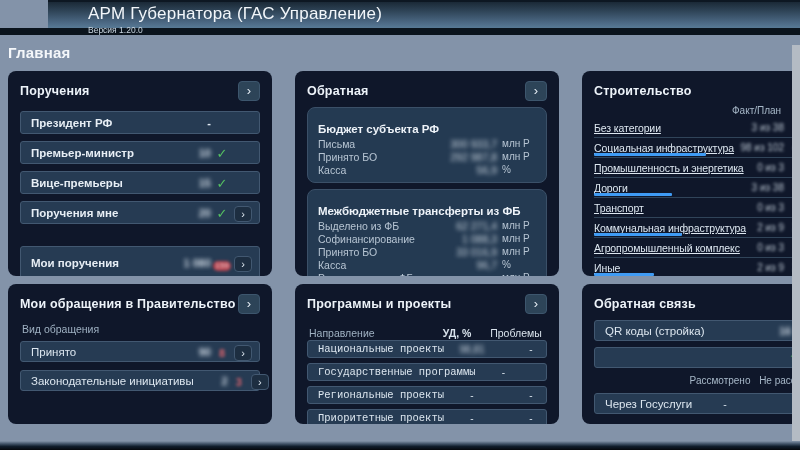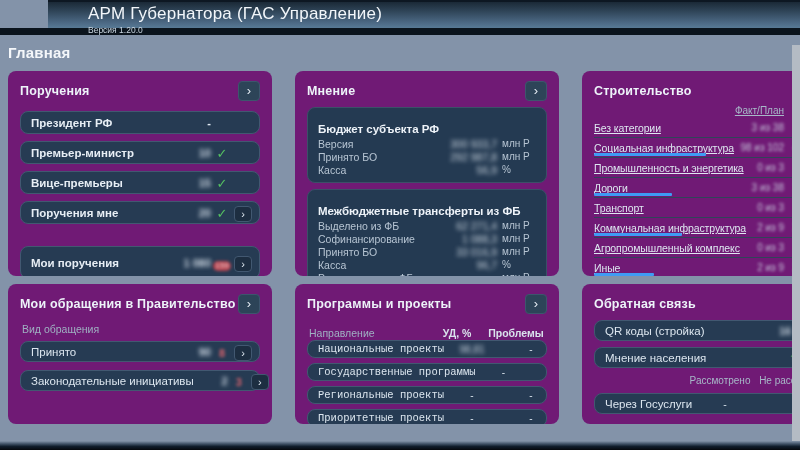--- a/index.html
+++ b/index.html
@@ -21,33 +21,33 @@
   .dark-strip{height:7px;background:#0b141d;}
   
   .content{padding:0 0 0 8px;}
   .page-title{color:#f4f7fa;font-size:15px;font-weight:700;margin:9px 0 10px 0;letter-spacing:.2px;}
   .grid{
     display:grid;grid-template-columns:264px 264px 1fr;
     grid-template-rows:205px 140px;column-gap:23px;row-gap:8px;
     margin-right:0;
   }
   .panel{
-    background:#701a75;border-radius:8px;padding:10px 12px;box-sizing:border-box;
+    background:#0f172a;border-radius:8px;padding:10px 12px;box-sizing:border-box;
     position:relative;overflow:hidden;
   }
   .panel-title{color:#edf3f9;font-size:12.5px;font-weight:700;letter-spacing:.2px;}
   .hdr{display:flex;align-items:center;justify-content:space-between;height:20px;}
   .hdr-btn{
     width:22px;height:20px;background:#2d4458;border:1px solid #3d566d;border-radius:4px;
     color:#e6edf4;font-size:13px;line-height:18px;text-align:center;box-sizing:border-box;cursor:pointer;
     flex:0 0 auto;
   }
   
   .box-row{
-    background:#263b53;border:1px solid #425871;border-radius:8px;
+    background:#263b53;border:1px solid #425871;border-radius:3px;
     display:flex;align-items:center;padding:0 6px 0 10px;box-sizing:border-box;
   }
   .row-label{color:#e7eef5;font-size:11.5px;font-weight:700;flex:1;white-space:nowrap;}
   .row-label.normal{font-weight:400;color:#dce6ef;}
   .val{color:#dfe8f1;font-size:11px;font-weight:700;text-align:right;width:34px;flex:0 0 auto;}
   .slot{width:22px;flex:0 0 auto;text-align:center;}
   .slot-sm{width:20px;flex:0 0 auto;text-align:center;}
   .check{color:#55c161;font-size:13px;font-weight:700;}
   .chev-btn{
     width:18px;height:16px;background:#1d2e41;border:1px solid #425871;border-radius:4px;
@@ -73,38 +73,38 @@
   }
   .fin-card-title{color:#eef3f9;font-size:11.5px;font-weight:700;margin-bottom:2px;}
   .fin-row{display:flex;align-items:center;height:13px;}
   .fin-label{color:#b7c5d3;font-size:10.5px;flex:1;white-space:nowrap;}
   .fin-val{color:#d7e1ea;font-size:10.5px;text-align:right;width:64px;flex:0 0 auto;}
   .fin-unit{color:#b7c5d3;font-size:10px;width:34px;text-align:left;padding-left:5px;flex:0 0 auto;}
   
   .c-table{width:290px;}
   .c-colhead{display:flex;margin-top:4px;height:13px;}
   .c-colhead .c-sp{width:138px;flex:0 0 auto;}
-  .c-h1{width:52px;text-align:right;color:#a7b8c8;font-size:10px;flex:0 0 auto;text-decoration:underline;}
+  .c-h1{width:52px;color:#a7b8c8;font-size:10px;flex:0 0 auto;}
   .c-h2{padding-left:9px;color:#a7b8c8;font-size:10px;flex:0 0 auto;}
   .c-row{
     display:flex;align-items:center;height:19px;border-bottom:1px solid #304459;position:relative;
   }
   .c-label-wrap{width:138px;flex:0 0 auto;position:relative;height:100%;}
   .c-label{color:#dde7f0;font-size:10.5px;line-height:17px;white-space:nowrap;letter-spacing:-.1px;text-decoration:underline;}
   .c-bar{position:absolute;left:0;bottom:1px;height:3px;background:#3f9bf4;border-radius:1px;display:block;}
   .c-fact{width:52px;text-align:right;color:#cfdbe6;font-size:10px;flex:0 0 auto;}
   .c-extra{padding-left:9px;color:#cfdbe6;font-size:10px;flex:0 0 auto;}
   
   .sub-label{color:#9fb1c2;font-size:10.5px;margin:9px 0 6px 2px;}
   .ap-row{height:21px;margin-bottom:8px;}
   
   .p-colhead{display:flex;margin-top:12px;height:14px;align-items:center;}
   .p-colhead .p-c1{flex:1;color:#9fb1c2;font-size:10.5px;padding-left:2px;}
   .p-cud{width:56px;text-align:center;flex:0 0 auto;color:#d9e3ec;font-size:10.5px;font-weight:700;}
-  .p-cpr{width:62px;text-align:center;flex:0 0 auto;color:#d9e3ec;font-size:10.5px;font-weight:700;}
+  .p-cpr{width:62px;text-align:center;flex:0 0 auto;color:#d9e3ec;font-size:10.5px;font-weight:400;}
   .p-row{height:18px;margin-bottom:5px;padding:0 0 0 10px;}
   .p-row .row-label{font-weight:400;font-size:10.5px;font-family:Liberation Mono, monospace;}
   .p-ud{width:56px;text-align:center;color:#d7e1ea;font-size:10px;flex:0 0 auto;}
   .p-pr{width:62px;text-align:center;color:#d7e1ea;font-size:10px;flex:0 0 auto;}
   
   .fb-inner{width:250px;}
   .fb-row{height:21px;margin-top:6px;width:250px;}
   .fb-val-right{margin-left:auto;color:#dfe8f1;font-size:10.5px;font-weight:700;}
   .up-arrow{color:#58c263;font-size:12px;font-weight:700;margin-left:auto;padding-right:42px;}
   .fb-cols{display:flex;margin-top:7px;height:13px;width:250px;}
@@ -169,27 +169,27 @@
       <div class="box-row my-row">
         <span class="row-label">Мои поручения</span>
         <span class="val blur" style="width:42px;">1 080</span>
         <span class="slot"><span class="badge">159</span></span>
         <span class="slot-sm"><span class="chev-btn"><span>›</span></span></span>
       </div>
     </div>
 
     <div class="panel">
       <div class="hdr">
-        <span class="panel-title">Мнение</span>
+        <span class="panel-title">Обратная</span>
         <span class="hdr-btn"><span>›</span></span>
       </div>
       <div class="fin-card">
         <div class="fin-card-title">Бюджет субъекта РФ</div>
         <div class="fin-row">
-          <span class="fin-label">Версия</span>
+          <span class="fin-label">Письма</span>
           <span class="fin-val blur">300 933,7</span>
           <span class="fin-unit">млн Р</span>
         </div>
         <div class="fin-row">
           <span class="fin-label">Принято БО</span>
           <span class="fin-val blur">292 987,8</span>
           <span class="fin-unit">млн Р</span>
         </div>
         <div class="fin-row">
           <span class="fin-label">Касса</span>
@@ -334,21 +334,20 @@
 
     <div class="panel">
       <div class="hdr fb-inner">
         <span class="panel-title">Обратная связь</span>
       </div>
       <div class="box-row fb-row">
         <span class="row-label normal">QR коды (стройка)</span>
         <span class="fb-val-right blur" style="padding-right:46px;">16</span>
       </div>
       <div class="box-row fb-row">
-        <span class="row-label normal">Мнение населения</span>
         <span class="up-arrow">↑</span>
       </div>
       <div class="fb-cols">
         <span class="fb-sp"></span>
         <span class="fb-c1">Рассмотрено</span>
         <span class="fb-c2">Не рассмотрено</span>
       </div>
       <div class="box-row fb-gos">
         <span class="row-label normal" style="width:84px;flex:0 0 auto;">Через Госуслуги</span>
         <span class="fb-v1">-</span>

